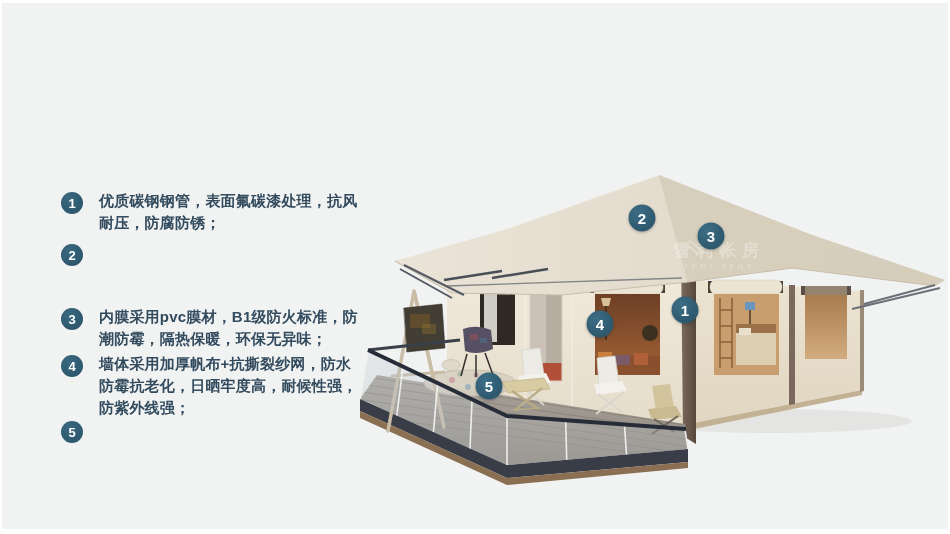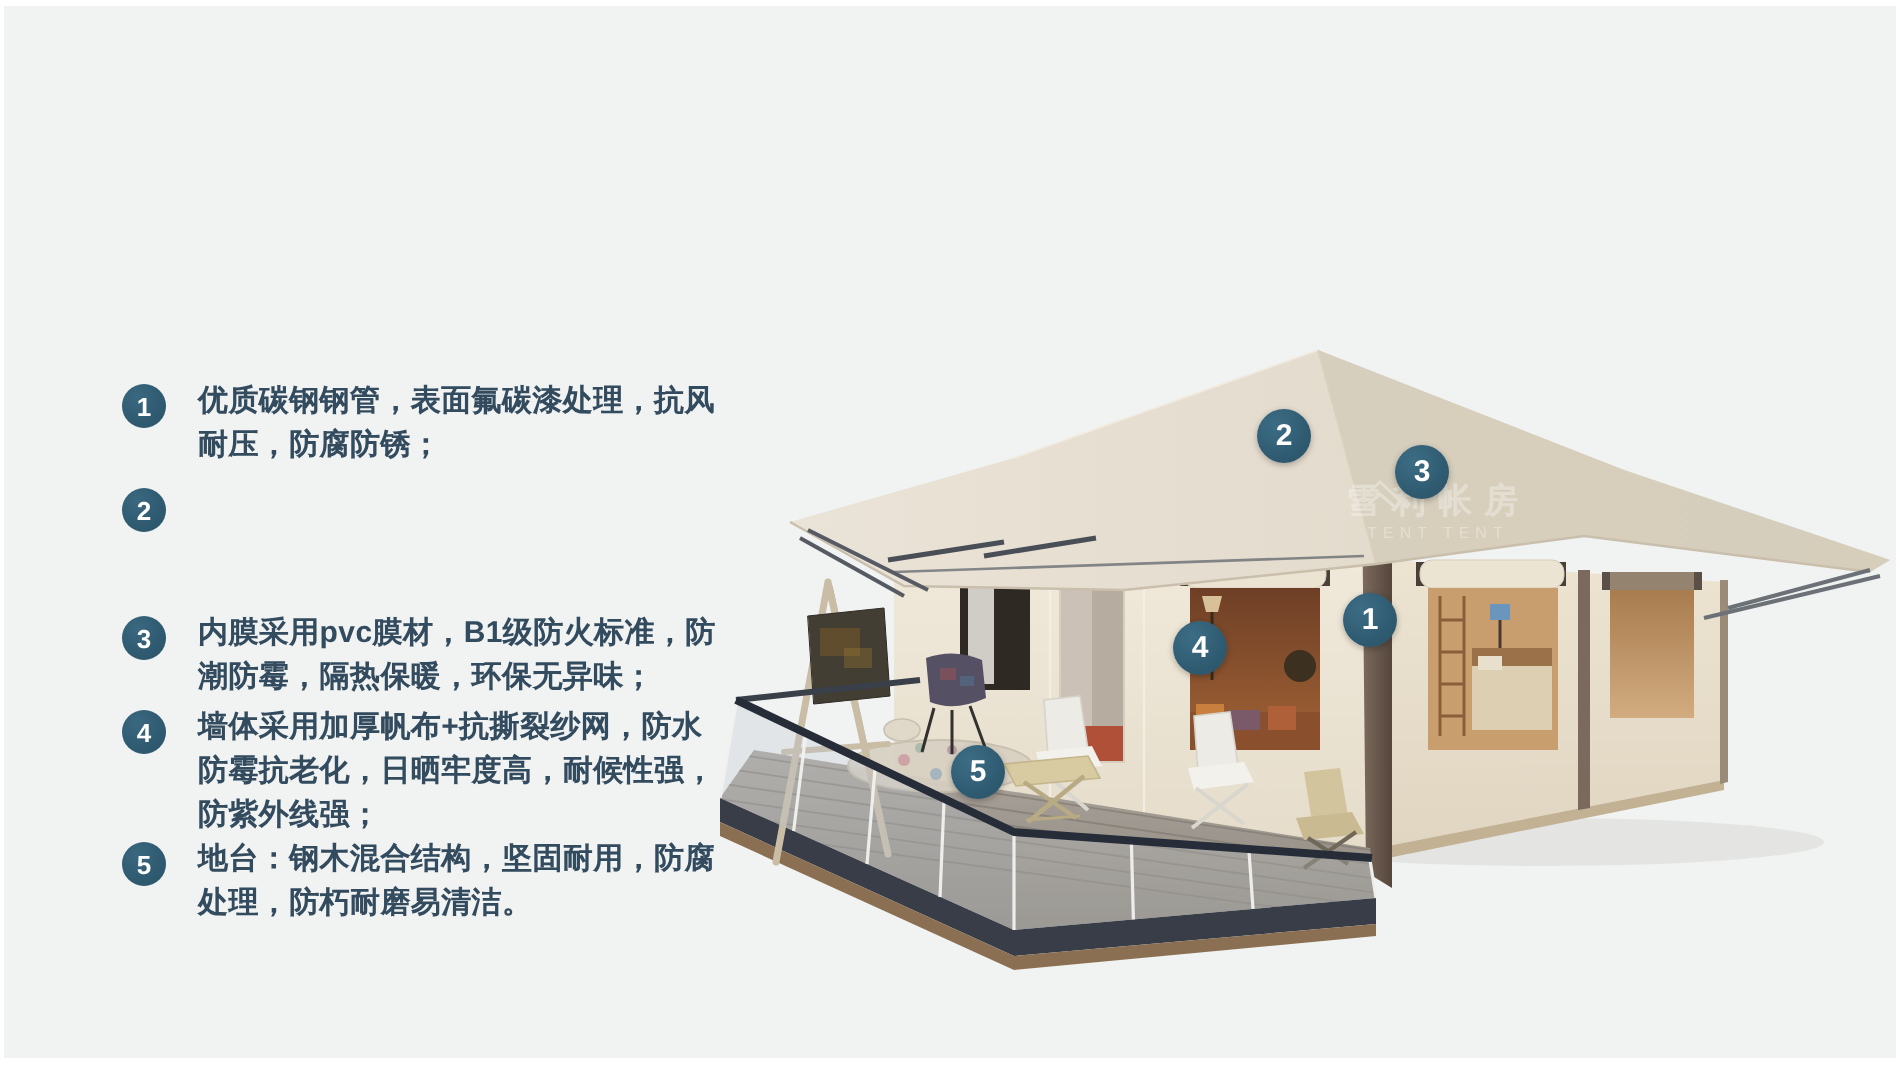--- a/index.html
+++ b/index.html
@@ -85,21 +85,20 @@
       <div class="feature-item">
         <div class="badge">3</div>
         <div class="feature-text">内膜采用pvc膜材，B1级防火标准，防潮防霉，隔热保暖，环保无异味；</div>
       </div>
       <div class="feature-item">
         <div class="badge">4</div>
         <div class="feature-text">墙体采用加厚帆布+抗撕裂纱网，防水防霉抗老化，日晒牢度高，耐候性强，防紫外线强；</div>
       </div>
       <div class="feature-item">
         <div class="badge">5</div>
-        <div class="feature-text">地台：钢木混合结构，坚固耐用，防腐处理，防朽耐磨易清洁。</div>
       </div>
     </div>
 
   <div class="illustration">
     <svg width="600" height="360" viewBox="0 0 600 360">
       <defs>
         <linearGradient id="roofG" x1="0" y1="0" x2="1" y2="0">
           <stop offset="0" stop-color="#eae3d7"></stop>
             <stop offset="1" stop-color="#ddd4c3"></stop>
         </linearGradient>

